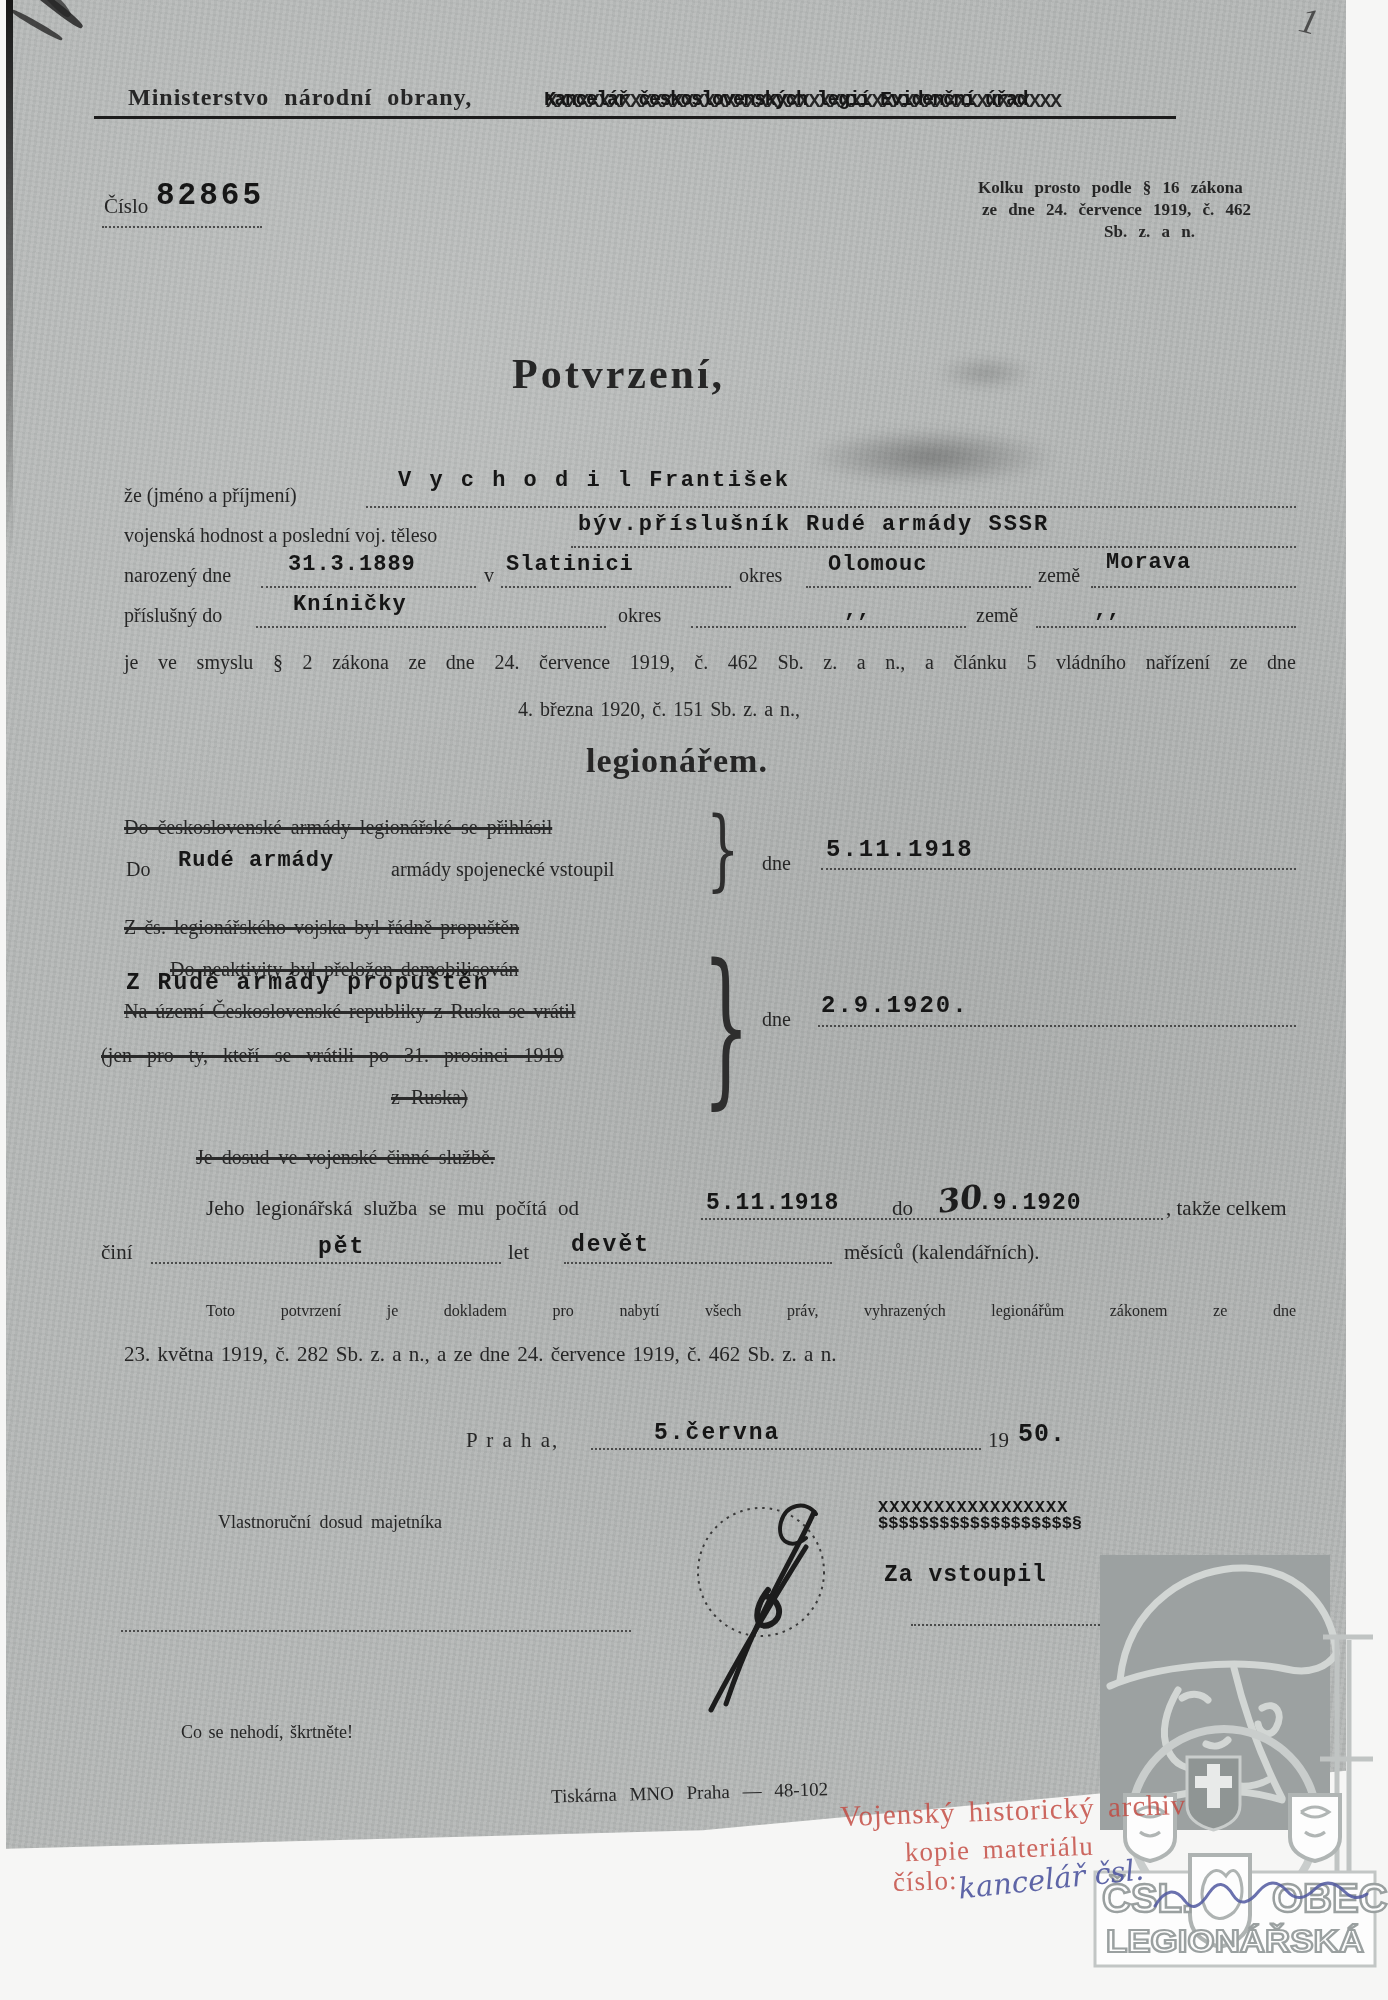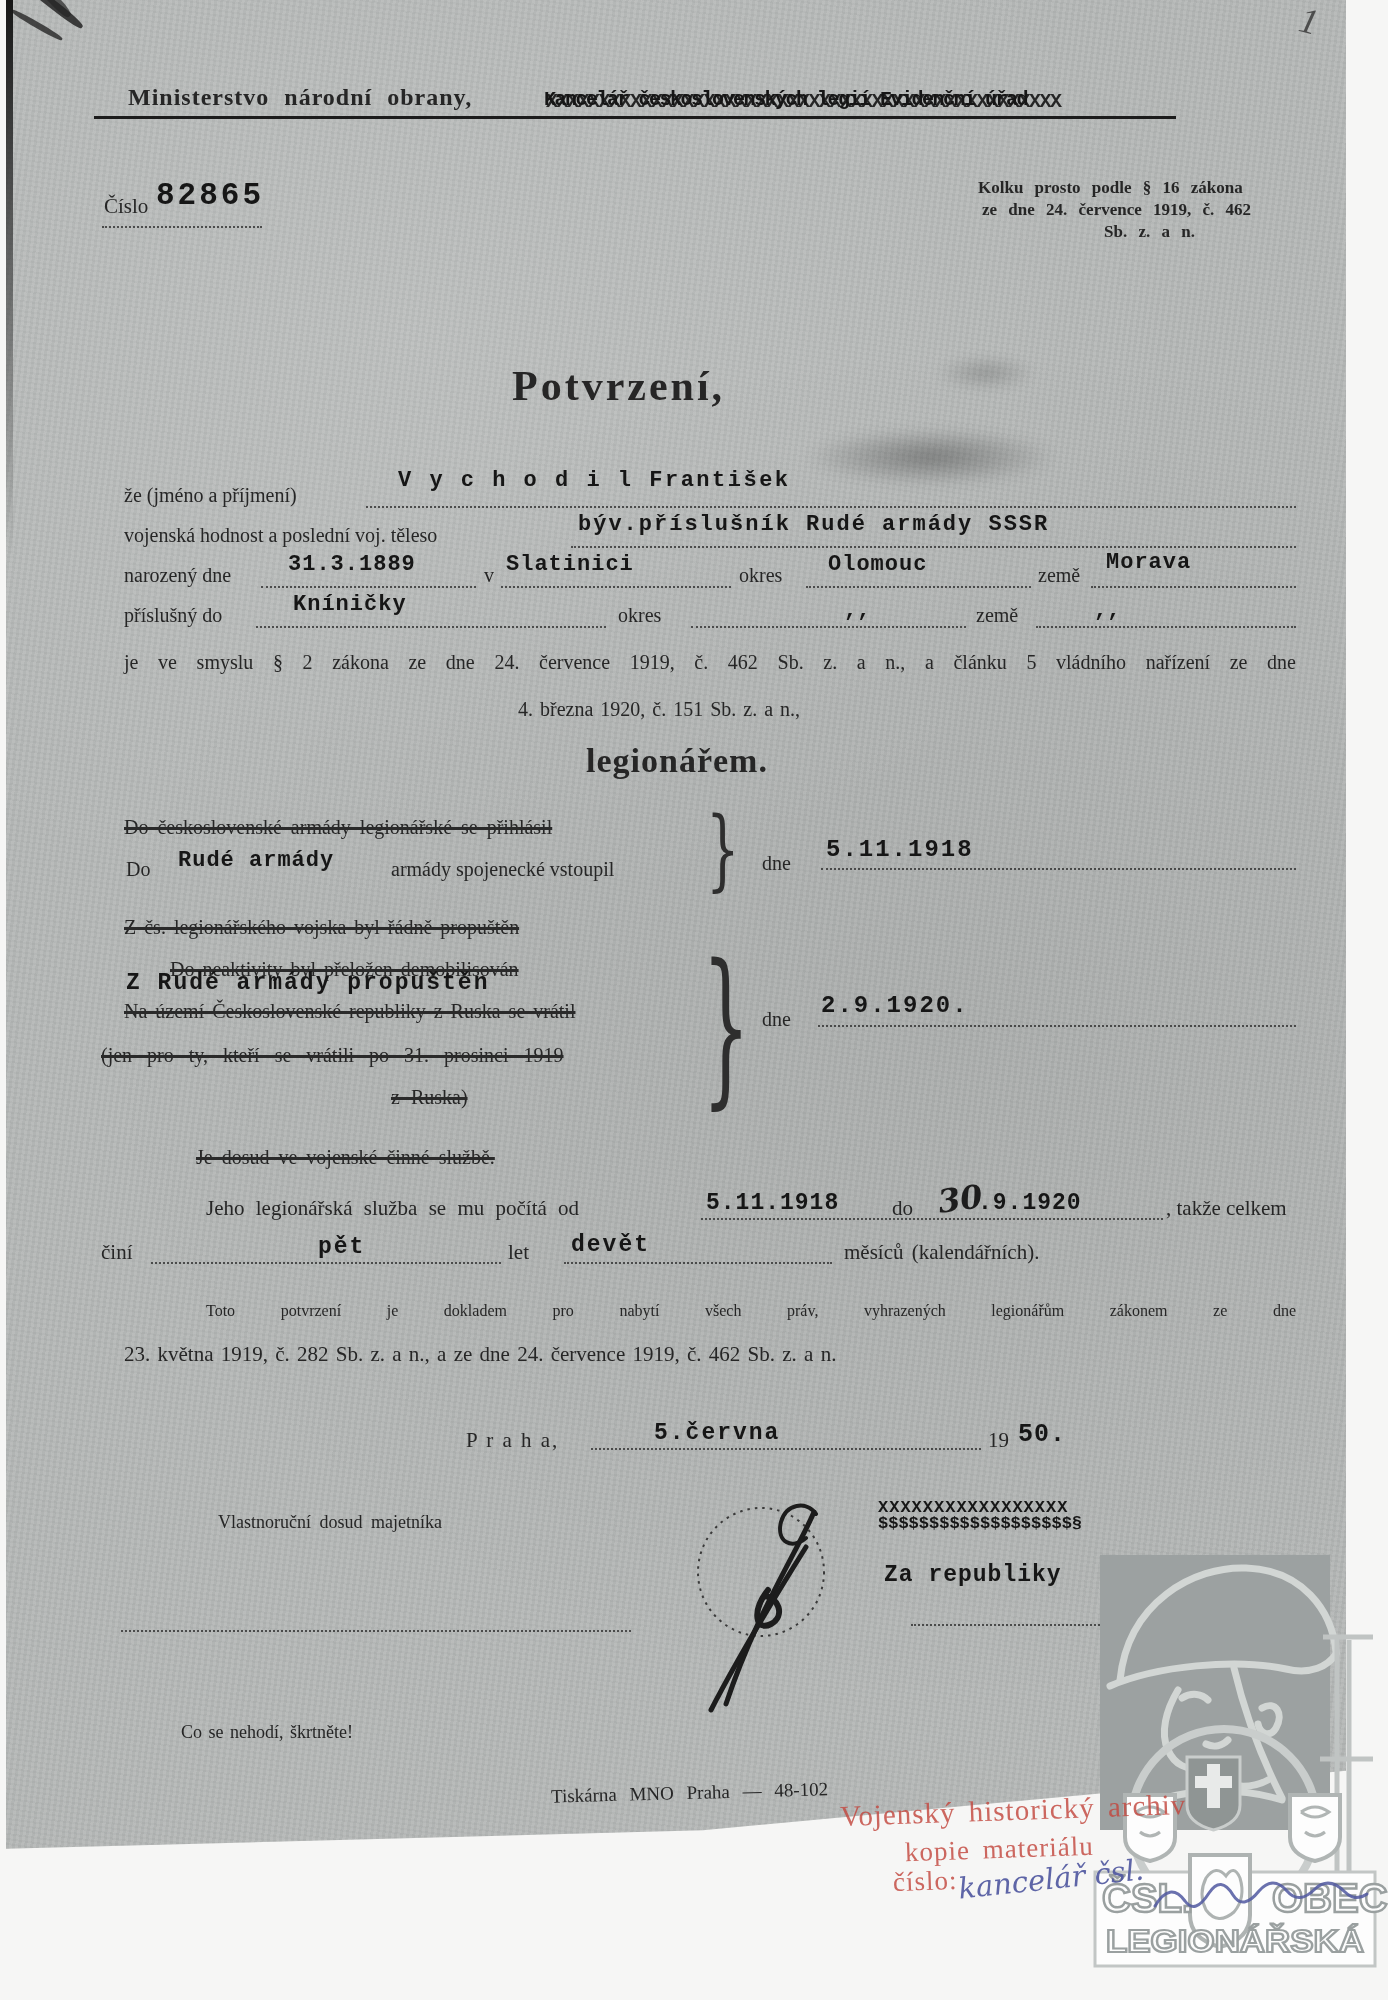--- a/index.html
+++ b/index.html
@@ -50,21 +50,21 @@
     <div class="abs serif" style="left:1294px;top:0px;font-size:36px;font-style:italic;transform:rotate(14deg);opacity:.8;color:#333;">1</div>
 
     <div class="abs serif" style="left:98px;top:194px;font-size:21px;">Číslo</div>
     <div class="abs mono" style="left:150px;top:178px;font-size:31px;letter-spacing:3px;">82865</div>
     <div class="dotl" style="left:96px;top:226px;width:160px;"></div>
 
     <div class="abs serif kolku" style="left:972px;top:178px;">Kolku prosto podle § 16 zákona</div>
     <div class="abs serif kolku" style="left:976px;top:200px;">ze dne 24. července 1919, č. 462</div>
     <div class="abs serif kolku" style="left:1098px;top:222px;">Sb. z. a n.</div>
 
-    <div class="abs serif" style="left:506px;top:350px;font-size:42px;font-weight:bold;letter-spacing:3px;margin-top:12px;">Potvrzení,</div>
+    <div class="abs serif" style="left:506px;top:350px;font-size:42px;font-weight:bold;letter-spacing:3px;">Potvrzení,</div>
 
     <div class="abs serif" style="left:118px;top:484px;font-size:20px;">že (jméno a příjmení)</div>
     <div class="abs mono" style="left:392px;top:468px;font-size:22px;letter-spacing:2.5px;">V y c h o d i l  František</div>
     <div class="dotl" style="left:360px;top:506px;width:930px;"></div>
 
     <div class="abs serif" style="left:118px;top:524px;font-size:20px;">vojenská hodnost a poslední voj. těleso</div>
     <div class="abs mono" style="left:572px;top:512px;font-size:22px;letter-spacing:2px;">býv.příslušník Rudé armády SSSR</div>
     <div class="dotl" style="left:565px;top:546px;width:725px;"></div>
 
     <div class="abs serif" style="left:118px;top:564px;font-size:20px;">narozený dne</div>
@@ -150,21 +150,21 @@
       <g fill="none" stroke="#1c1c1c" stroke-linecap="round">
         <path d="M160,22 C150,8 130,12 125,30 C120,50 136,58 150,46" stroke-width="4"></path>
         <path d="M158,20 C140,62 100,122 70,212" stroke-width="5"></path>
         <path d="M150,55 C125,95 85,160 55,218" stroke-width="5"></path>
         <path d="M112,98 C95,120 100,140 115,132 C130,124 122,104 108,104" stroke-width="6"></path>
       </g>
     </svg>
 
     <div class="abs mono" style="left:872px;top:1498px;font-size:17px;letter-spacing:1px;">XXXXXXXXXXXXXXXXX</div>
     <div class="abs mono" style="left:872px;top:1514px;font-size:17px;letter-spacing:0px;">$$$$$$$$$$$$$$$$$$$§</div>
-    <div class="abs mono" style="left:878px;top:1562px;font-size:23px;letter-spacing:1px;">Za republiky</div>
+    <div class="abs mono" style="left:878px;top:1562px;font-size:23px;letter-spacing:1px;">Za vstoupil</div>
 
     <div class="abs serif" style="left:175px;top:1722px;font-size:18px;word-spacing:2px;">Co se nehodí, škrtněte!</div>
     <div class="abs serif" style="left:545px;top:1782px;font-size:19px;word-spacing:8px;transform:rotate(-1.5deg);">Tiskárna MNO Praha — 48-102</div>
   </div>
 
   <svg style="position:absolute;left:1086px;top:1548px;z-index:4;" width="302" height="425" viewBox="0 0 302 425">
     <rect x="14" y="7" width="230" height="275" fill="#9ca1a1"></rect>
     <g fill="none" stroke="#d2d6d4" stroke-width="7" stroke-linecap="round">
       <path d="M34,132 C42,54 108,18 160,20 C216,22 246,62 250,104"></path>
       <path d="M24,138 C70,118 150,110 200,121 C225,127 242,118 250,106"></path>

